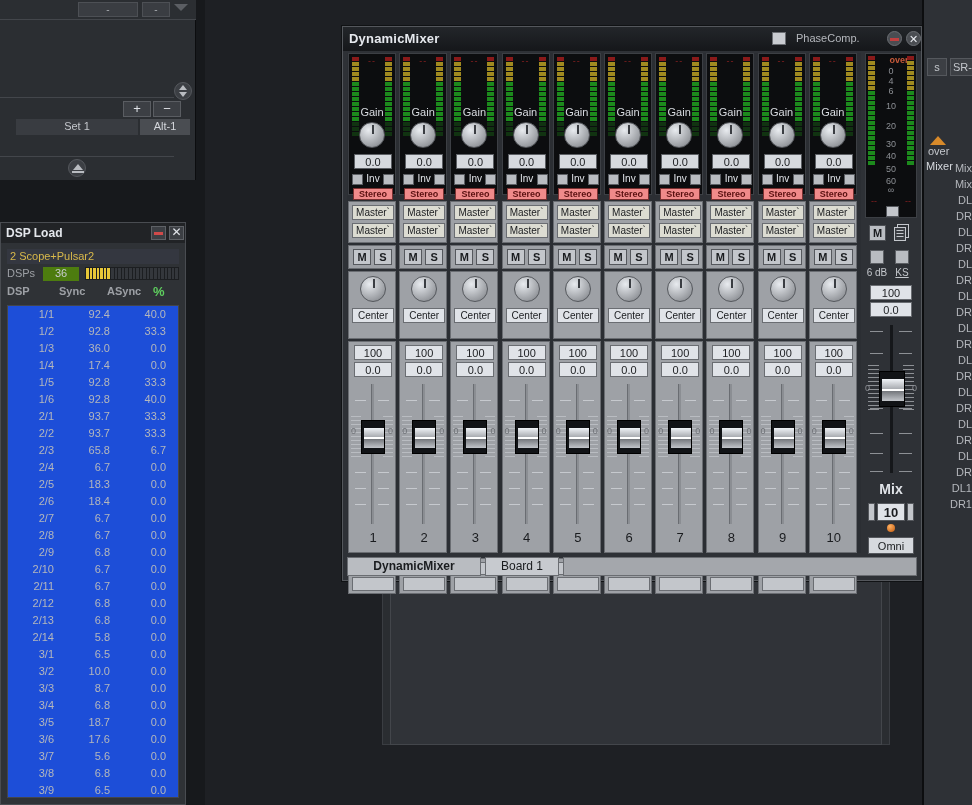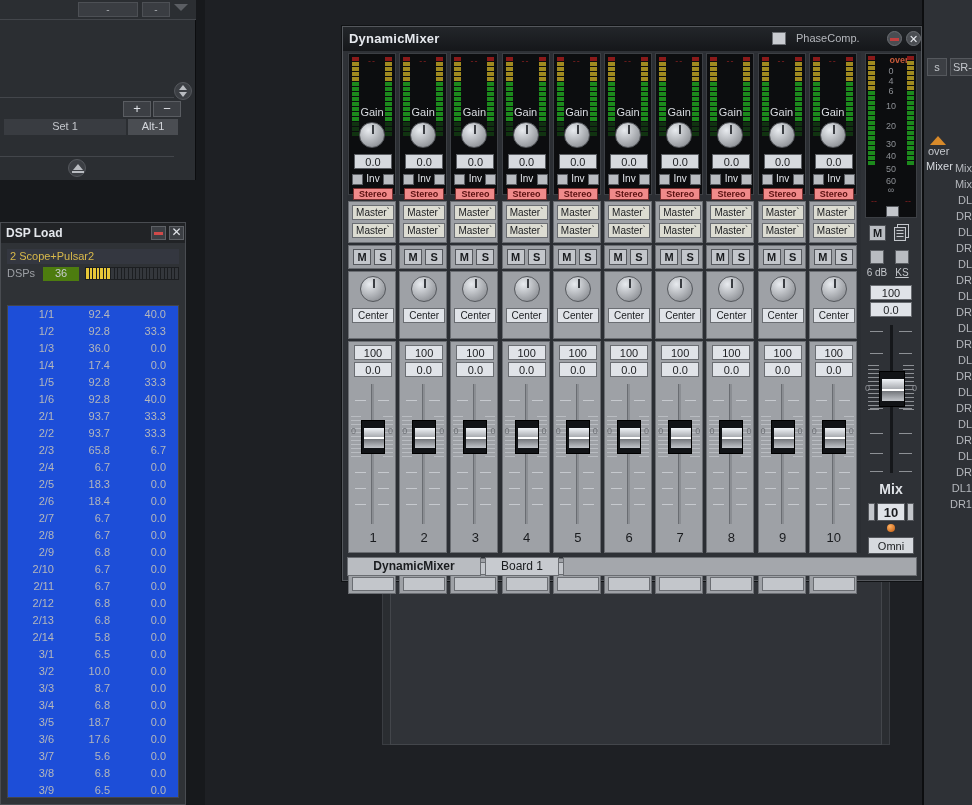--- a/index.html
+++ b/index.html
@@ -46,21 +46,21 @@
   #tl-updown:before{top:2px;border-bottom:5px solid #b9bcc1;}
   #tl-updown:after{bottom:2px;border-top:5px solid #b9bcc1;}
   #screensets-bar { position:absolute; left:0; top:100px; width:174px; height:18px;
       background:#26282c; }
   #screensets-title { position:absolute; left:2px; top:2px; color:#d6d9de;
       font-size:12px; font-weight:bold; }
   .ss-pm { position:absolute; top:101px; width:28px; height:16px;
       background:#3c3f44; border:1px solid #5a5d62; color:#dfe2e7;
       font-size:13px; text-align:center; line-height:14px; }
   #ss-plus { left:123px; } #ss-minus { left:153px; }
-  #ss-row { position:absolute; left:4px; top:119px; width:174px; height:16px; }
+  #ss-row { position:absolute; left:16px; top:119px; width:174px; height:16px; }
   #ss-set1 { position:absolute; left:0; top:0; width:122px; height:16px;
       background:#393c41; color:#c4c7cc; font-size:11px; text-align:center; line-height:15px;}
   #ss-alt1 { position:absolute; left:124px; top:0; width:50px; height:16px;
       background:#4a4d52; color:#d4d7dc; font-size:11px; text-align:center; line-height:15px;}
   #tl-bottom-blank{position:absolute;left:0;top:136px;width:174px;height:21px;background:#2b2e32;
       border-bottom:1px solid #43464b;}
   #tl-eject{position:absolute;left:68px;top:159px;width:18px;height:18px;border-radius:9px;
       background:#3c3f44;border:1px solid #55585d;}
   #tl-eject:before{content:"";position:absolute;left:4px;top:4px;width:0;height:0;
       border-left:5px solid transparent;border-right:5px solid transparent;border-bottom:6px solid #b9bcc1;}
@@ -362,20 +362,26 @@
       <div class="dsp-seg"></div>
       <div class="dsp-seg"></div>
       <div class="dsp-seg"></div>
       <div class="dsp-seg"></div>
       <div class="dsp-seg"></div>
       <div class="dsp-seg"></div>
       <div class="dsp-seg"></div>
       <div class="dsp-seg"></div>
       <div class="dsp-seg"></div>
     </div>
+  <div id="dsp-colhdr">
+    <div class="dsp-col" id="dsp-c1">DSP</div>
+    <div class="dsp-col" id="dsp-c2">Sync</div>
+    <div class="dsp-col" id="dsp-c3">ASync</div>
+    <div id="dsp-pct">%</div>
+  </div>
   <div id="dsp-list">
       <div class="dsp-row">
         <div class="dr-id">1/1</div>
         <div class="dr-sync">92.4</div>
         <div class="dr-async">40.0</div>
       </div>
       <div class="dsp-row">
         <div class="dr-id">1/2</div>
         <div class="dr-sync">92.8</div>
         <div class="dr-async">33.3</div>

